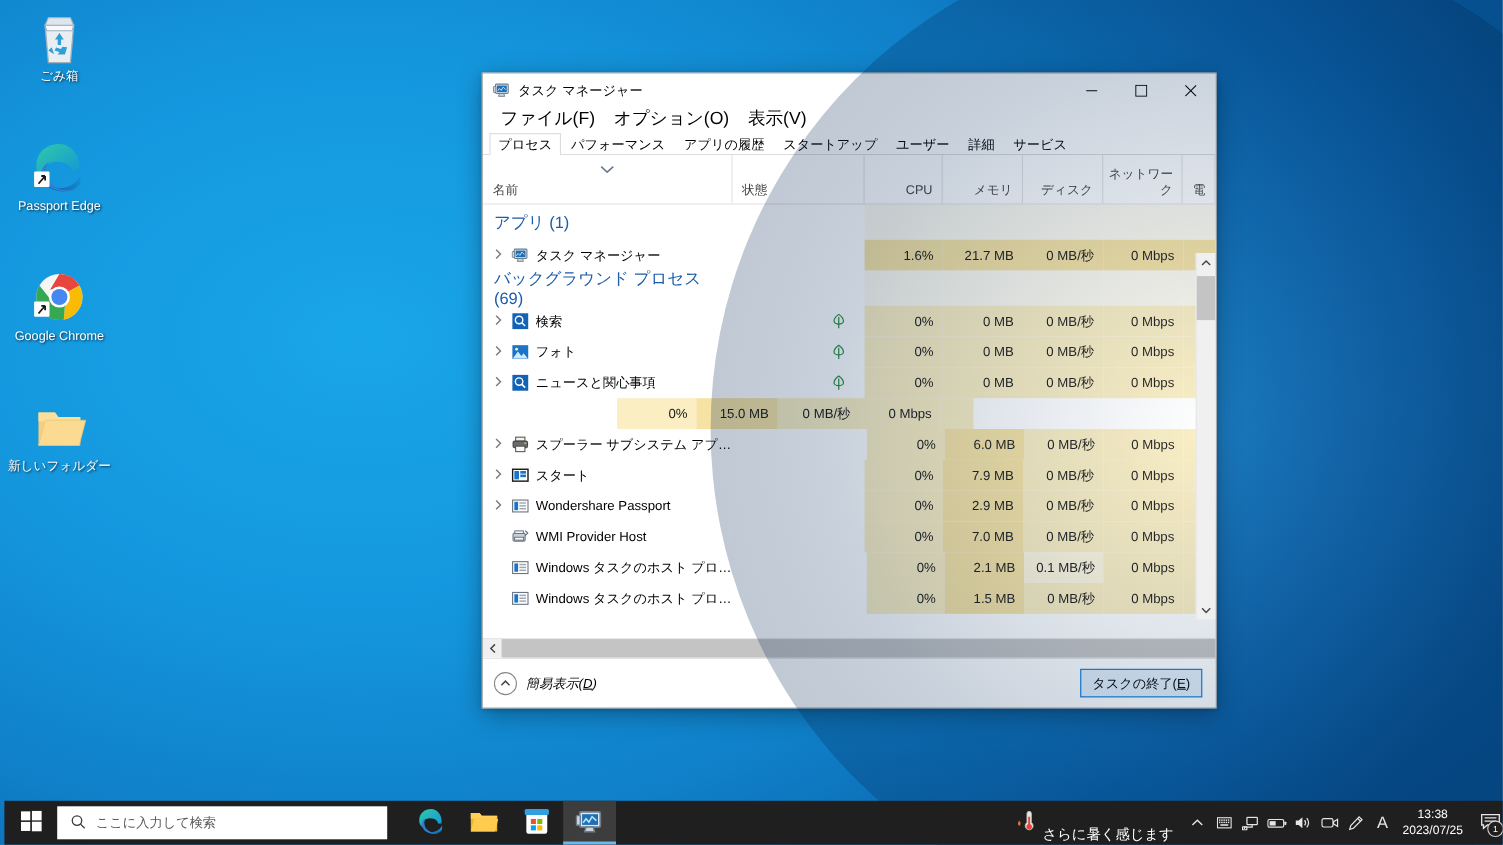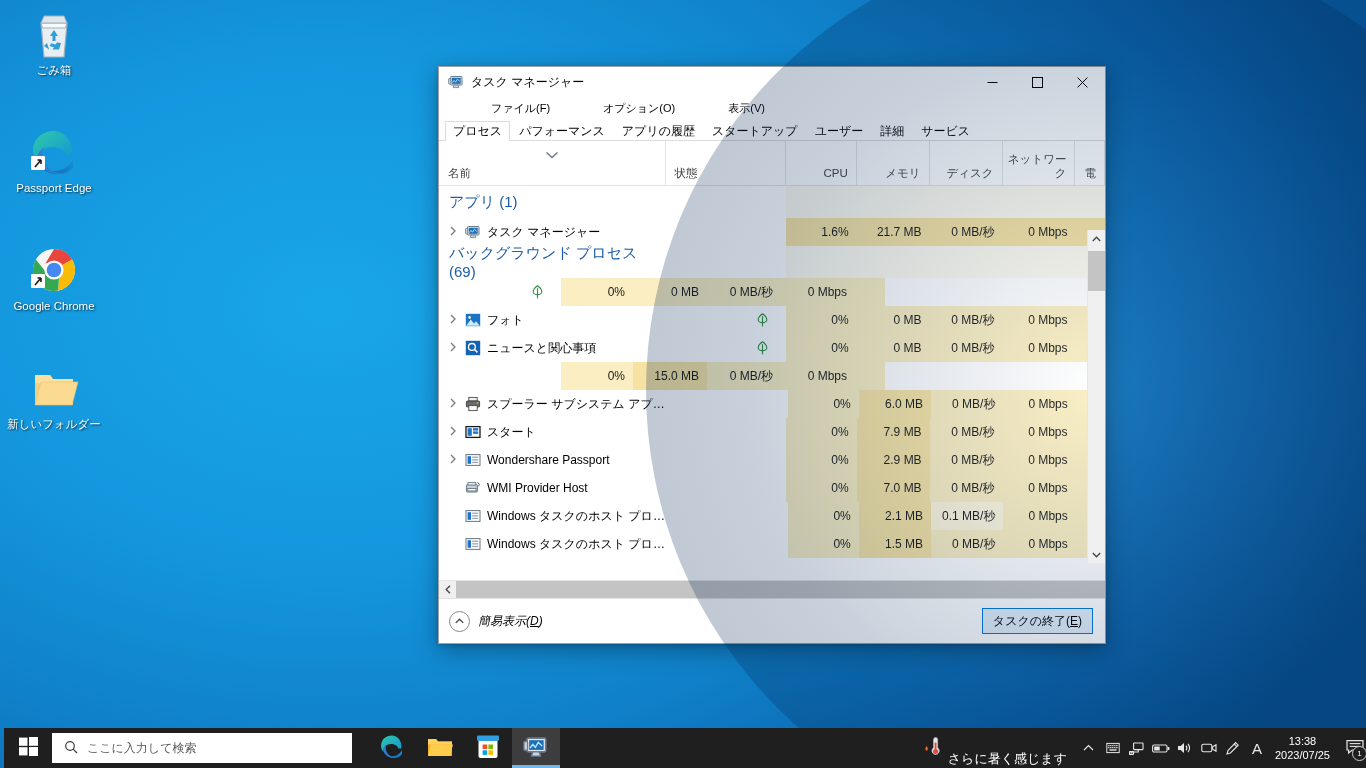--- a/index.html
+++ b/index.html
@@ -70,23 +70,22 @@
   }
 
   .menubar {
     height: 22px; flex:0 0 22px;
     display:flex; align-items:center;
     padding-left: 8px; gap: 0px;
     background:#fff;
   }
   .menubar .mi {
     padding: 2px 9px 3px 8px;
-    font-size: 11px; color:#000;
+    font-size: 16px; color:#000;
     cursor: default;
-    margin-left: 36px;
   }
 
   .tabstrip {
     flex: 0 0 20px;
     display:flex; align-items:flex-end;
     padding-left: 6px;
     background:#fff;
     border-bottom:1px solid #dcdcdc;
     height:20px;
   }
@@ -488,20 +487,31 @@
                 <span class="gname">バックグラウンド プロセス (69)</span>
               </div>
               <div class="cell" style="width: 122px;"></div>
               <div class="cell num h0" style="width: 72px;"></div>
               <div class="cell num h0" style="width: 74px;"></div>
               <div class="cell num h0" style="width: 74px;"></div>
               <div class="cell num h0" style="width: 74px;"></div>
               <div class="cell h0" style="width: 30px;"></div>
             </div>
             <div class="row">
+              <div class="cell namecell" style="width: 230px;">
+                <span class="expander"><svg width="7" height="10" viewBox="0 0 7 10">
+                    <polyline points="1,1 5,5 1,9" fill="none" stroke="#7a7a7a" stroke-width="1.3"></polyline>
+                  </svg></span>
+                <span class="procicon"><svg width="16" height="16" viewBox="0 0 16 16">
+                    <rect x="0.8" y="0.8" width="14.4" height="14.4" fill="#1163b5"></rect>
+                    <circle cx="6.9" cy="6.9" r="3.4" fill="none" stroke="#fff" stroke-width="1.3"></circle>
+                    <line x1="9.4" y1="9.4" x2="12.4" y2="12.4" stroke="#fff" stroke-width="1.5"></line>
+                  </svg></span>
+                <span class="pname">検索</span>
+              </div>
               <div class="cell statecell" style="width: 122px;">
                 <span style="display: block; width: 11px; height: 14px;"><svg width="11" height="14" viewBox="0 0 11 14">
                     <path d="M5.5 0.8 C2.4 3 1.2 5 1.2 6.9 C1.2 8.3 3.2 9.6 5.5 9.6 C7.8 9.6 9.8 8.3 9.8 6.9 C9.8 5 8.6 3 5.5 0.8 Z" fill="none" stroke="#2f8f3e" stroke-width="1.1"></path>
                     <line x1="5.5" y1="3.2" x2="5.5" y2="13.4" stroke="#2f8f3e" stroke-width="1.1"></line>
                   </svg></span>
               </div>
               <div class="cell num h2" style="width: 72px;">0%</div>
               <div class="cell num h2" style="width: 74px;">0 MB</div>
               <div class="cell num h2" style="width: 74px;">0 MB/秒</div>
               <div class="cell num h2" style="width: 74px;">0 Mbps</div>

